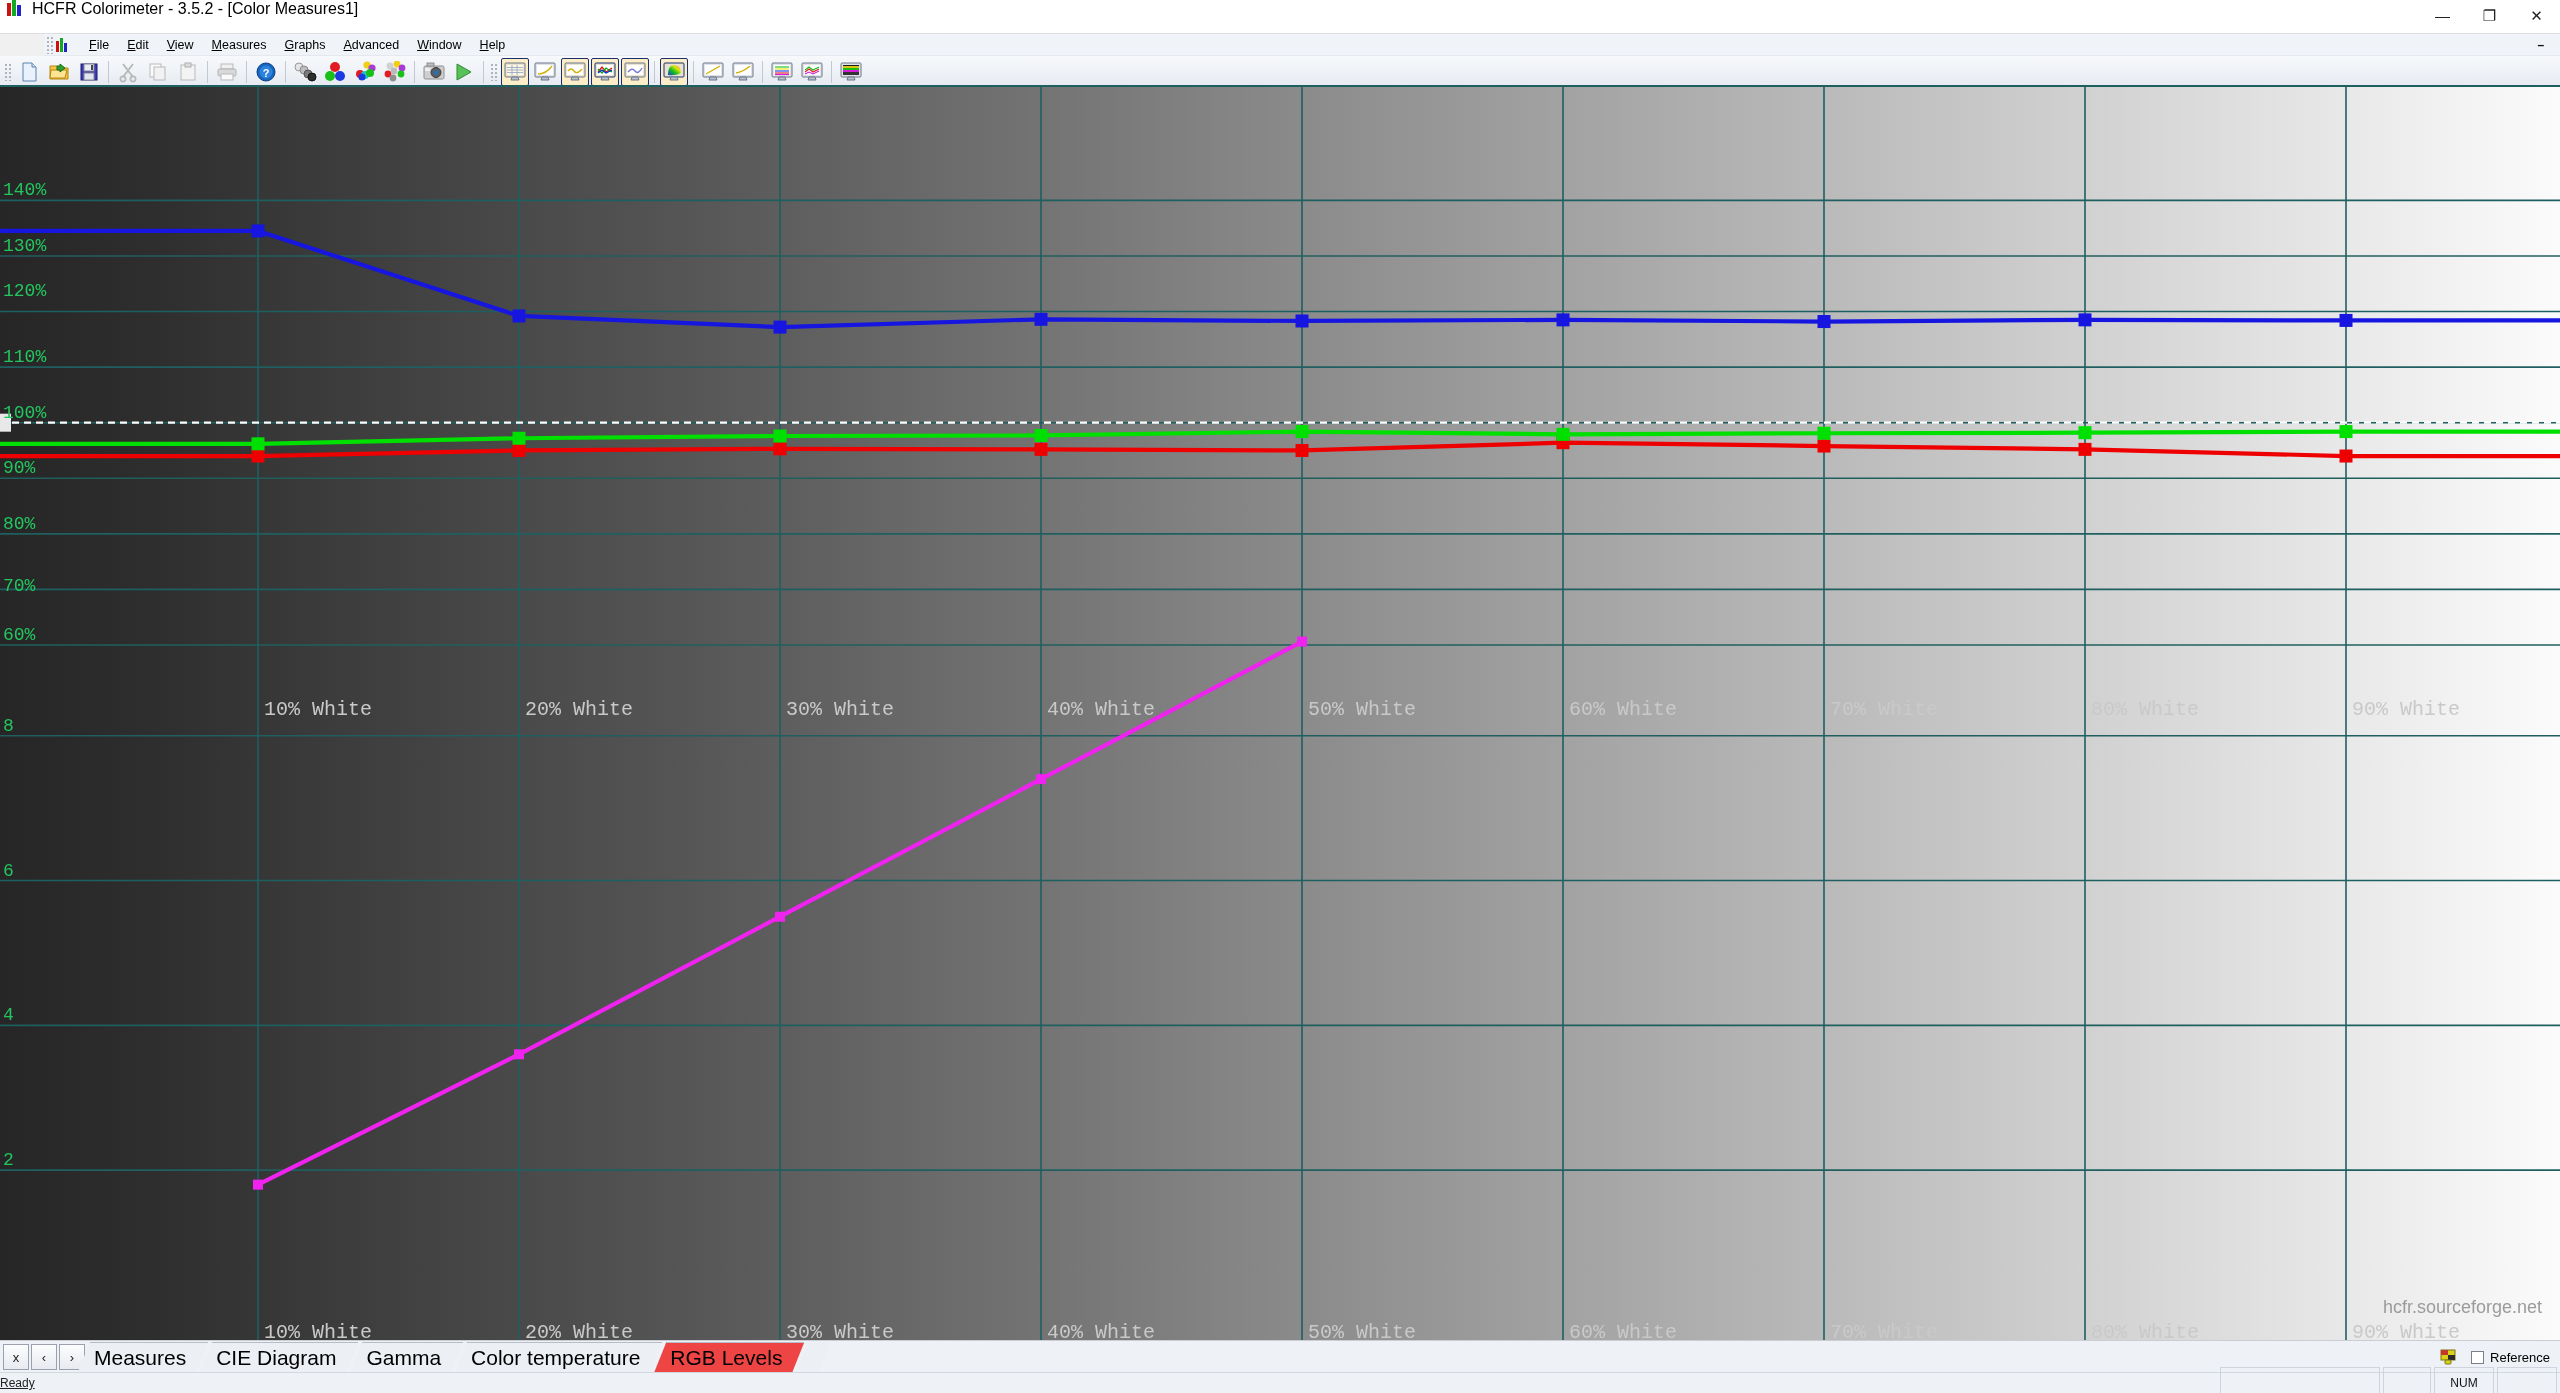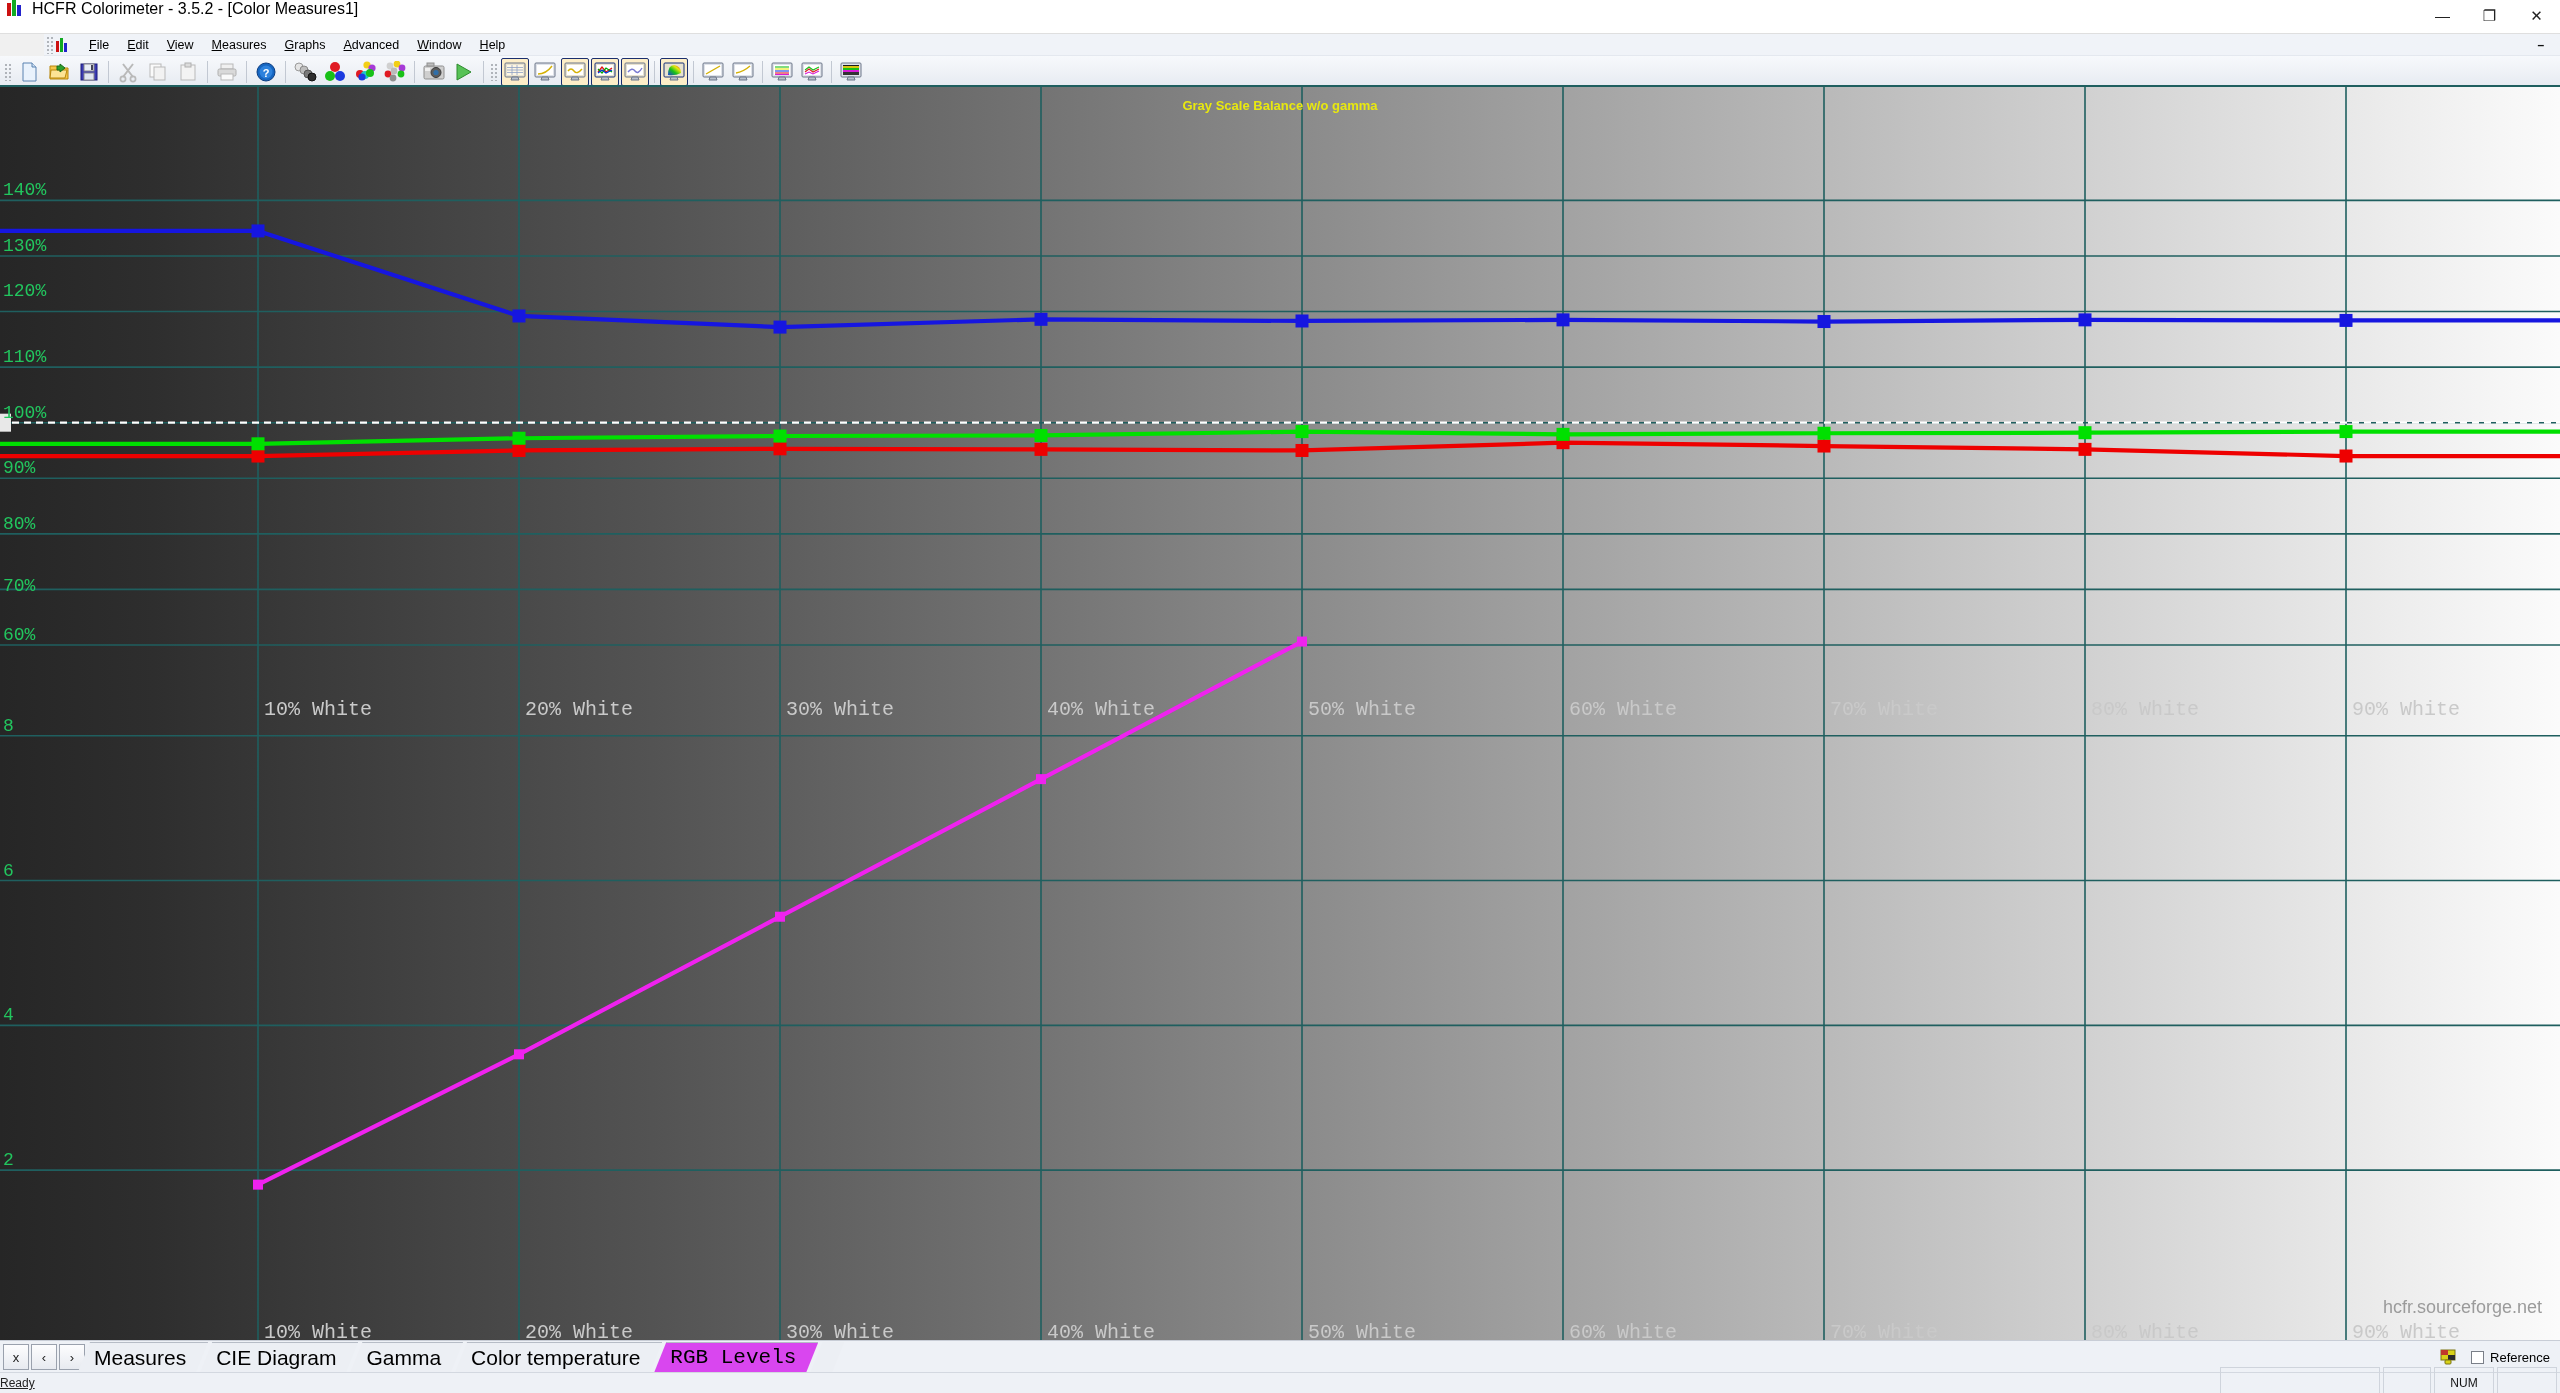--- a/index.html
+++ b/index.html
@@ -164,24 +164,23 @@
     height: 30px;
     padding: 0 22px 0 16px;
     display: flex; align-items: center;
     font-size: 21px; color: #000;
     background: #eceff4;
     margin-left: -8px;
     clip-path: polygon(12px 0, 100% 0, calc(100% - 12px) 100%, 0 100%);
     border-top: 1px solid #b6bcc6;
   }
   .tab.active {
-    background: #d946ef;
+    background: #ef4444;
     font-weight: normal;
     z-index: 5;
-    font-family: Liberation Mono, monospace;
   }
   .tab-end {
     width: 34px; height: 30px;
     background: #eceff4;
     margin-left: -8px;
     clip-path: polygon(12px 0, 100% 0, calc(100% - 12px) 100%, 0 100%);
   }
 
   .tabbar-right {
     margin-left: auto; display: flex; align-items: center;
@@ -550,21 +549,20 @@
       <rect x="1817.5" y="230.03052631578944" width="13" height="13" fill="#1616e0"></rect>
       <rect x="2078.5" y="228.36315789473684" width="13" height="13" fill="#1616e0"></rect>
       <rect x="2339.5" y="228.91894736842102" width="13" height="13" fill="#1616e0"></rect>
       <path d="M258,1099.655172413793 L519,969.3103448275863 L780,831.7241379310344 L1041,694.1379310344828 L1302,556.5517241379309" fill="none" stroke="#ef22ef" stroke-width="4.2" stroke-linejoin="round" stroke-linecap="butt"></path>
       <rect x="253" y="1094.655172413793" width="10" height="10" fill="#ef22ef"></rect>
       <rect x="514" y="964.3103448275863" width="10" height="10" fill="#ef22ef"></rect>
       <rect x="775" y="826.7241379310344" width="10" height="10" fill="#ef22ef"></rect>
       <rect x="1036" y="689.1379310344828" width="10" height="10" fill="#ef22ef"></rect>
       <rect x="1297" y="551.5517241379309" width="10" height="10" fill="#ef22ef"></rect>
     </svg>
-  <div class="chart-title">Gray Scale Balance w/o gamma</div>
   <div class="watermark">hcfr.sourceforge.net</div>
   <div id="ylabels">
       <div class="ylabel" style="top: 95.3684px;">140%</div>
       <div class="ylabel" style="top: 150.947px;">130%</div>
       <div class="ylabel" style="top: 196px;">120%</div>
       <div class="ylabel" style="top: 262.105px;">110%</div>
       <div class="ylabel" style="top: 317.684px;">100%</div>
       <div class="ylabel" style="top: 373.263px;">90%</div>
       <div class="ylabel" style="top: 428.842px;">80%</div>
       <div class="ylabel" style="top: 484.421px; margin-top: 7px;">70%</div>

